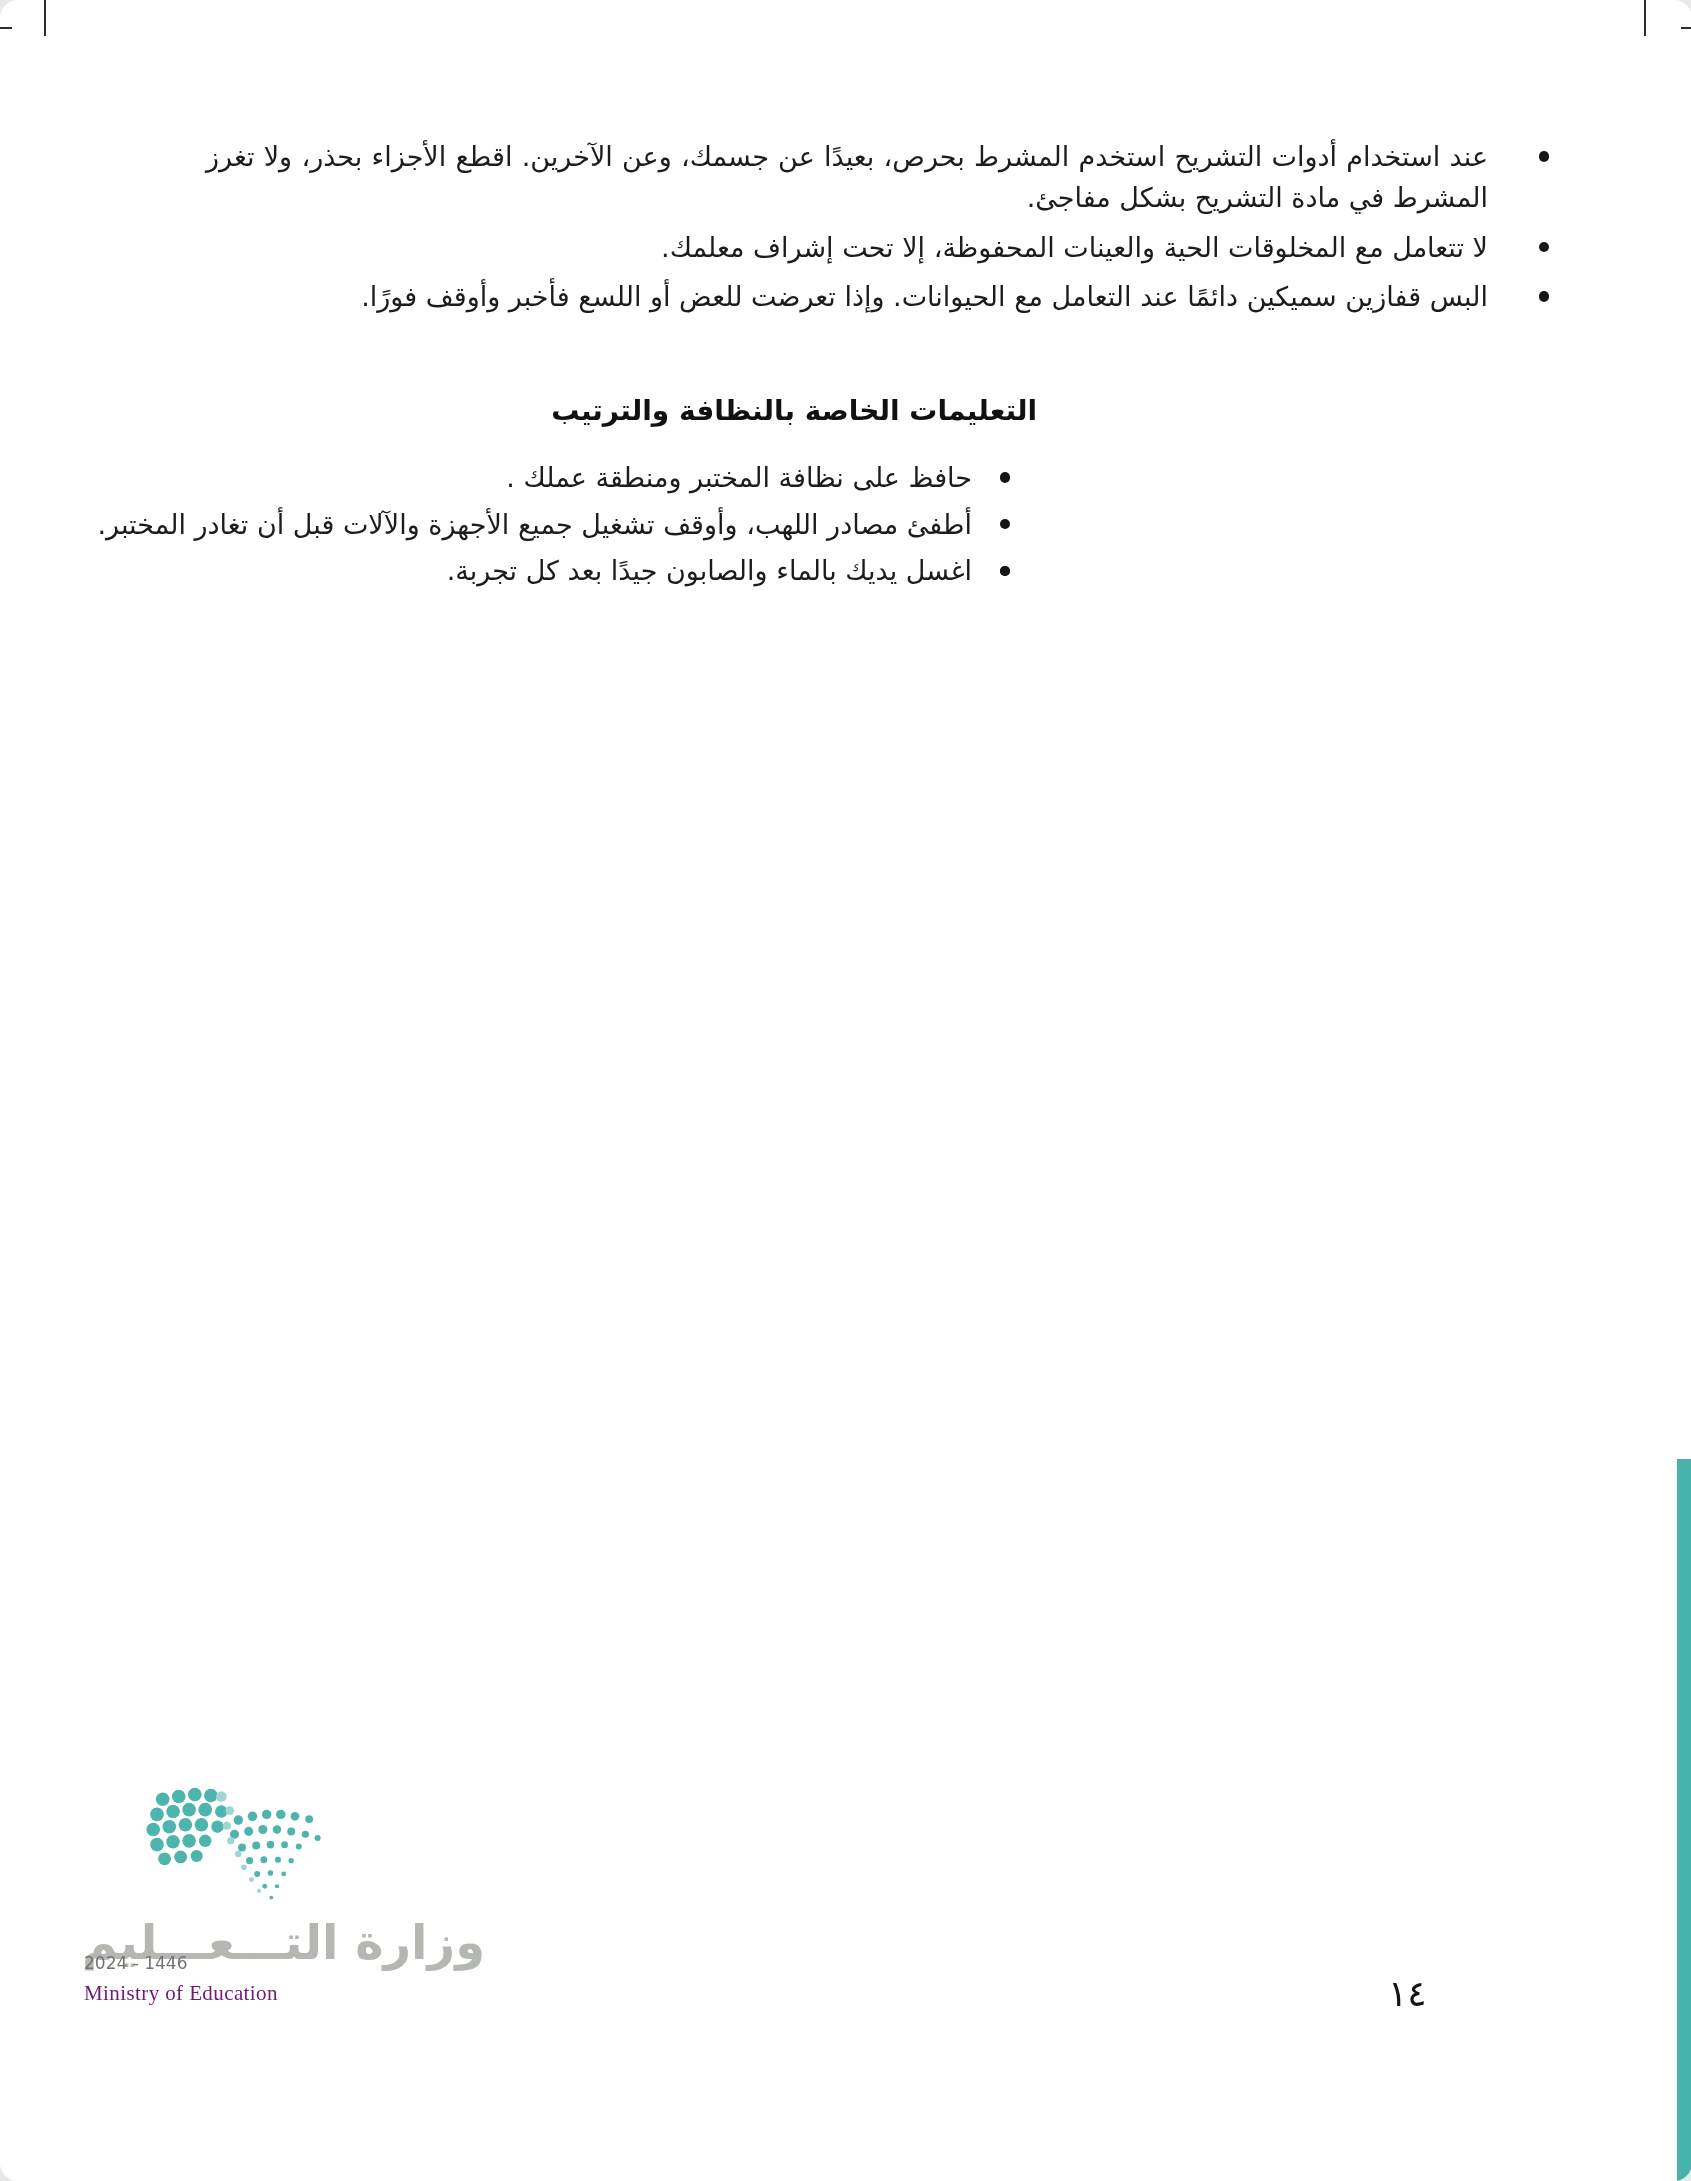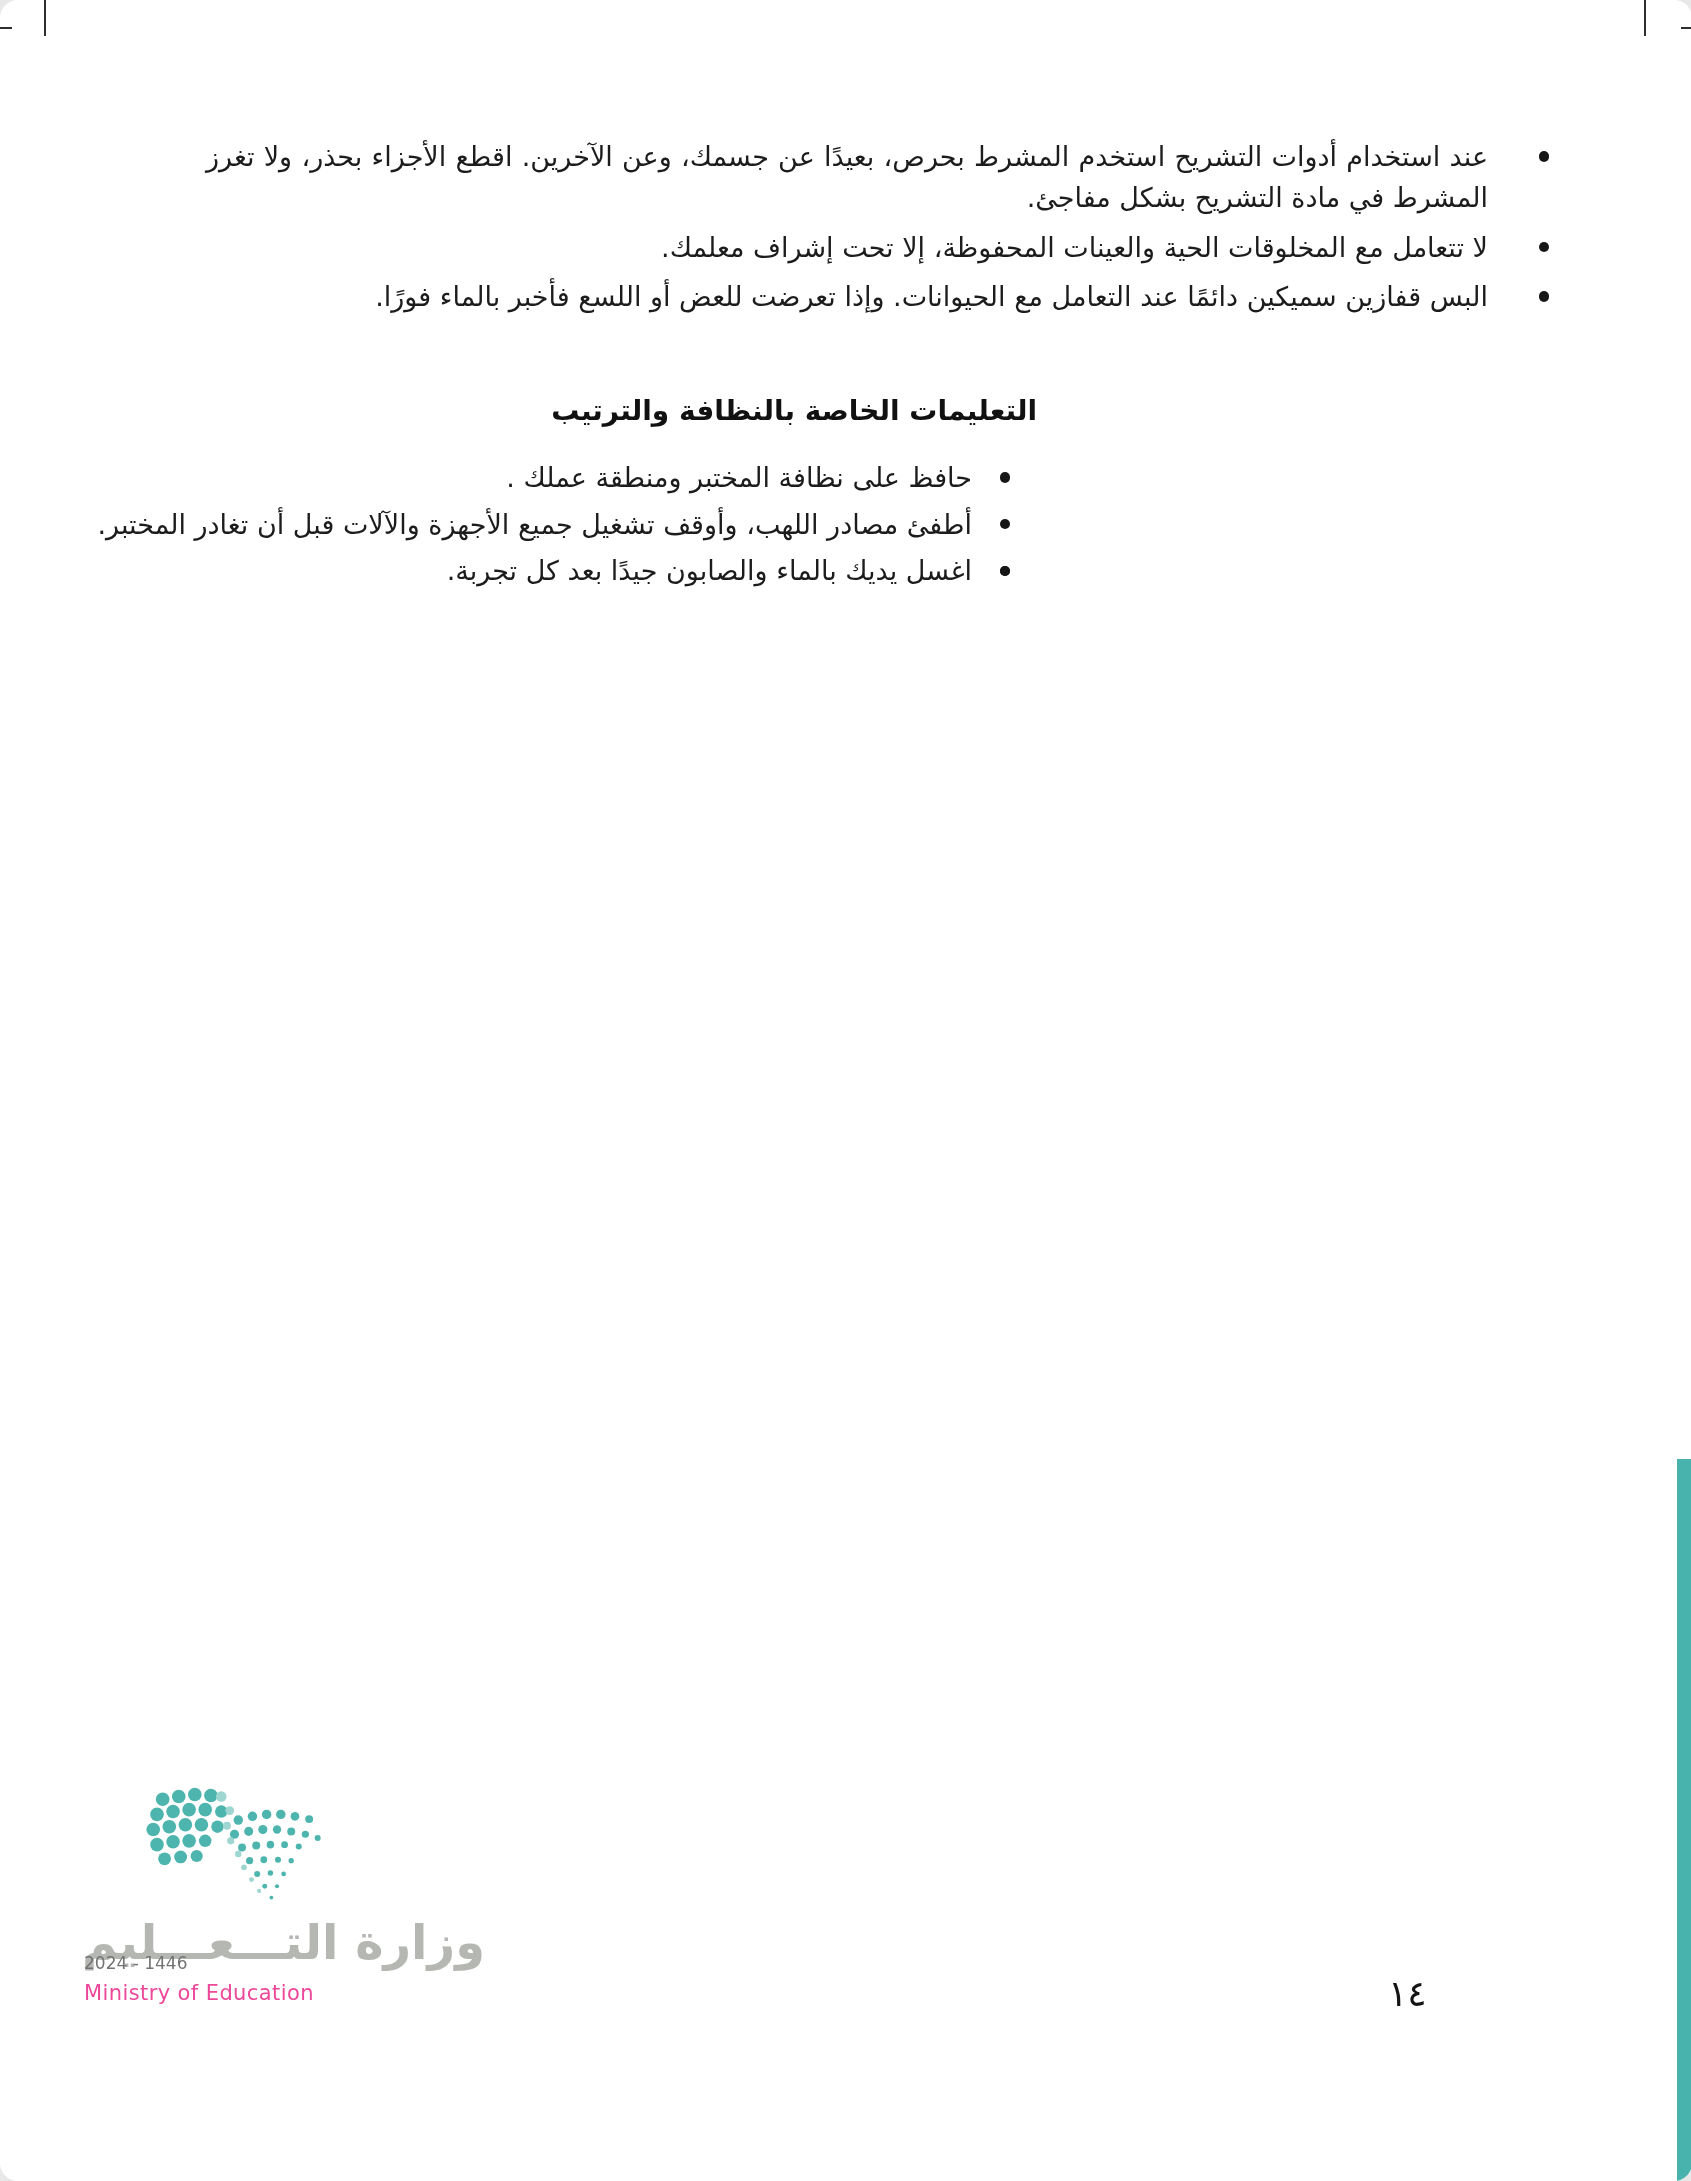--- a/index.html
+++ b/index.html
@@ -53,21 +53,21 @@
   .clean-list .dot { right:27px; top:13.4px; }
 
   
   .logo-dots { position:absolute; left:140px; top:1784px; }
   .wordmark {
     position:absolute; left:82px; top:1919px; direction:rtl;
     font-size:48px; line-height:46px; color:#b5b7b3; font-weight:bold;
   }
   .ministry-en {
     position:absolute; left:84px; top:1981px; font-size:21px;
-    color:#ec4899; letter-spacing:0.4px;
+    color:#701a75; letter-spacing:0.4px;font-family:Liberation Serif, serif;
   }
   .edition {
     position:absolute; left:84px; top:1953px; font-size:17px; color:#737373;
   }
   .page-num {
     position:absolute; left:1388px; top:1973px; font-size:36px;
     color:#141414; direction:rtl;
   }
 </style>
 </head>
@@ -86,21 +86,21 @@
     <div class="item">
       <span class="dot"></span>
       <span>عند استخدام أدوات التشريح استخدم المشرط بحرص، بعيدًا عن جسمك، وعن الآخرين. اقطع الأجزاء بحذر، ولا تغرز المشرط في مادة التشريح بشكل مفاجئ.</span>
     </div>
     <div class="item">
       <span class="dot"></span>
       <span>لا تتعامل مع المخلوقات الحية والعينات المحفوظة، إلا تحت إشراف معلمك.</span>
     </div>
     <div class="item">
       <span class="dot"></span>
-      <span>البس قفازين سميكين دائمًا عند التعامل مع الحيوانات. وإذا تعرضت للعض أو اللسع فأخبر بالماء فورًا.</span>
+      <span>البس قفازين سميكين دائمًا عند التعامل مع الحيوانات. وإذا تعرضت للعض أو اللسع فأخبر وأوقف فورًا.</span>
     </div>
   </div>
 
   <div class="clean-section" dir="rtl">
     <h2 class="heading">التعليمات الخاصة بالنظافة والترتيب</h2>
     <ul class="clean-list">
       <li class="item">
         <span class="dot"></span>
         <span>حافظ على نظافة المختبر ومنطقة عملك .</span>
       </li>

